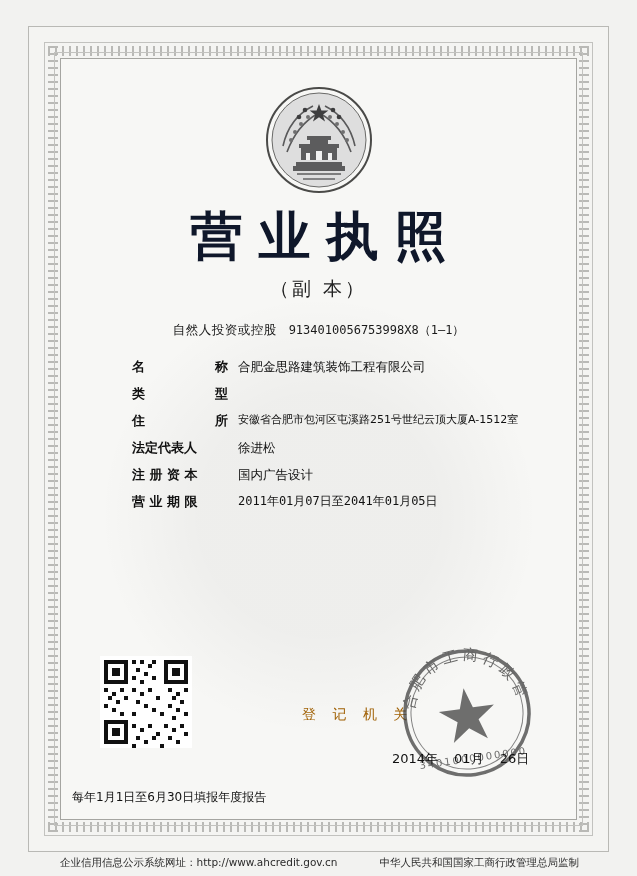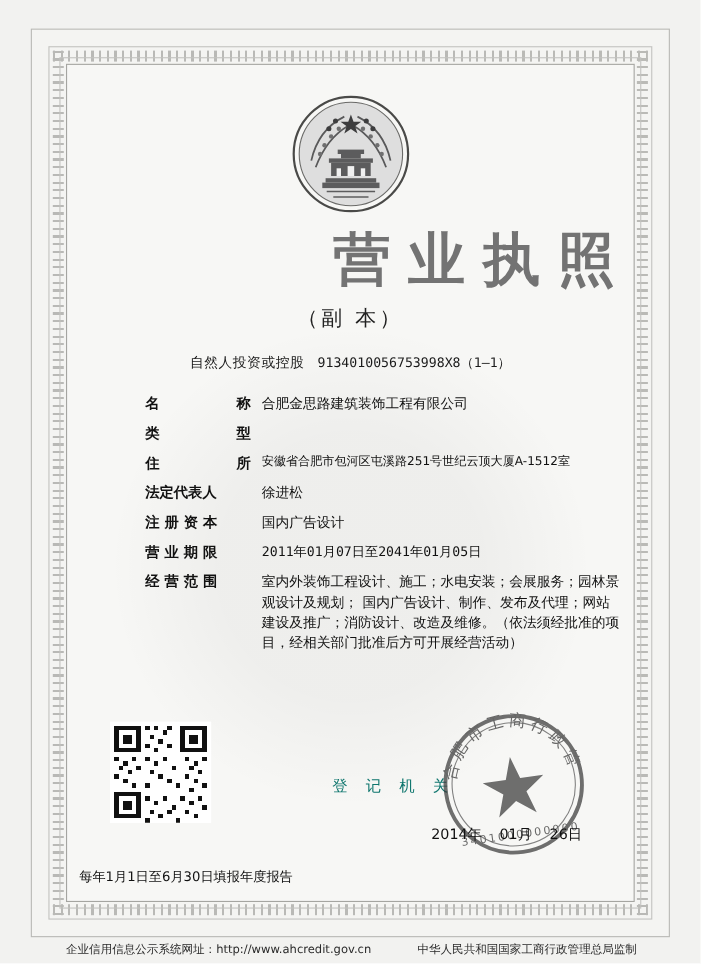--- a/index.html
+++ b/index.html
@@ -81,27 +81,27 @@
     height: 112px;
     margin-left: -56px;
   }
   .emblem svg { display: block; }
 
   .title {
     position: absolute;
     top: 142px;
     left: 0;
     right: 0;
-    text-align: right;
+    text-align: center;
     font-family: "DejaVu Sans", sans-serif;
     font-weight: bold;
     font-size: 52px;
     letter-spacing: 16px;
     text-indent: 16px;
-    color: #737373;
+    color: #0f172a;
   }
   .subtitle {
     position: absolute;
     top: 216px;
     left: 0;
     right: 0;
     text-align: center;
     font-family: "DejaVu Sans", sans-serif;
     font-size: 19px;
     letter-spacing: 3px;
@@ -177,21 +177,21 @@
   .qr svg { display: block; }
 
   
   .reg-authority {
     position: absolute;
     left: 240px;
     top: 646px;
     font-family: "DejaVu Sans", sans-serif;
     font-size: 14px;
     letter-spacing: 6px;
-    color: #0f766e;
+    color: #a16207;
   }
 
   
   .seal {
     position: absolute;
     left: 330px;
     top: 578px;
     width: 150px;
     height: 150px;
     opacity: .72;
@@ -362,26 +362,20 @@
       </div>
 
 
       <div class="row">
         <div class="label">
             <span>营 业 期 限</span>
           </div>
         <div class="value mono">2011年01月07日至2041年01月05日</div>
       </div>
 
-      <div class="row">
-        <div class="label">
-            <span>经 营 范 围</span>
-          </div>
-        <div class="value">室内外装饰工程设计、施工；水电安装；会展服务；园林景观设计及规划； 国内广告设计、制作、发布及代理；网站建设及推广；消防设计、改造及维修。（依法须经批准的项目，经相关部门批准后方可开展经营活动）</div>
-      </div>
 
     </div>
 
     <div class="qr">
       <svg width="92" height="92" viewBox="0 0 46 46" shape-rendering="crispEdges">
         <rect width="46" height="46" fill="#ffffff"></rect>
         <g fill="#111111">
           <path d="M2 2h12v12H2z"></path>
             <path d="M4 4h8v8H4z" fill="#fff"></path>
             <path d="M6 6h4v4H6z" fill="#111"></path>

